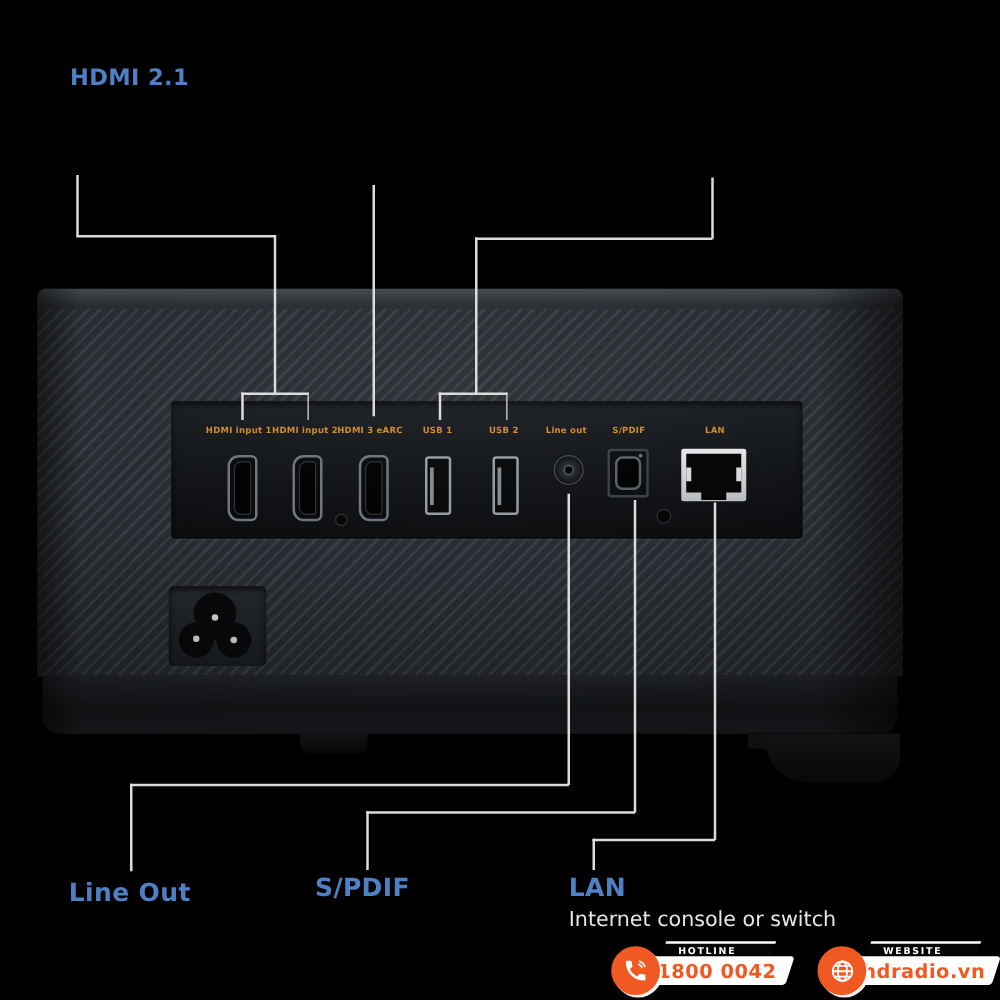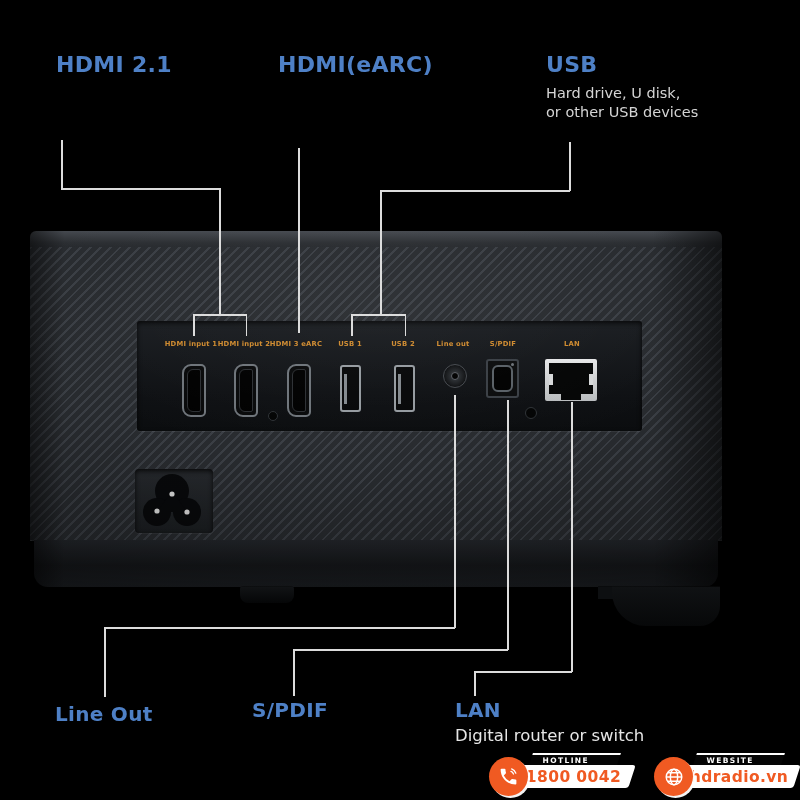--- a/index.html
+++ b/index.html
@@ -59,21 +59,21 @@
   .lan .tabL{position:absolute;left:4px;top:15px;width:4px;height:11px;background:#d7d9da;}
   .lan .tabR{position:absolute;right:4px;top:15px;width:4px;height:11px;background:#d7d9da;}
   .hole{position:absolute;border-radius:50%;background:#030404;border:1px solid #2e3236;box-sizing:border-box;}
 
   
   .cl{position:absolute;background:#dcdcdc;z-index:6;}
   .v{width:1.6px;} .h{height:1.6px;}
 
   
   .co{position:absolute;z-index:7;}
-  .co-title{font-weight:bold;color:#4e80c6;letter-spacing:0.3px;font-size:22px;}
+  .co-title{font-weight:bold;color:#4e80c6;letter-spacing:0.3px;font-size:18px;}
   .co-title.sm{font-size:20px;}
   .co-desc{color:#d4d4d4;font-size:14.5px;line-height:18.5px;white-space:pre-line;margin-top:7px;}
   .co-desc.big{font-size:16.5px;color:#e6e6e6;margin-top:5px;}
 
   
   .banner{position:absolute;height:23px;background:#fff;transform:skewX(-18deg);border-radius:3px;
           display:flex;align-items:center;justify-content:center;z-index:2;}
   .banner span{transform:skewX(18deg);color:#f05a22;font-weight:bold;font-size:15.5px;letter-spacing:0.4px;}
   .ribbon{position:absolute;height:12px;background:#050505;border-top:2px solid #fff;transform:skewX(-18deg);
           display:flex;align-items:center;padding-left:12px;z-index:1;box-sizing:border-box;}
@@ -176,36 +176,30 @@
   <div class="cl v" style="left:293px;top:649px;height:47px"></div>
 
   <div class="cl v" style="left:571px;top:402px;height:270px"></div>
   <div class="cl h" style="left:474px;top:671px;width:98px"></div>
   <div class="cl v" style="left:474px;top:671px;height:25px"></div>
 
   <div class="co" style="left:56px;top:52px">
     <div class="co-title">HDMI 2.1</div>
   </div>
   <div class="co" style="left:278px;top:52px">
-    <div class="co-title">HDMI(eARC)</div>
-  </div>
-  <div class="co" style="left:546px;top:52px">
-    <div class="co-title">USB</div>
-    <div class="co-desc">Hard drive, U disk,
-or other USB devices</div>
   </div>
   <div class="co" style="left:55px;top:702px">
     <div class="co-title sm">Line Out</div>
   </div>
   <div class="co" style="left:252px;top:698px">
     <div class="co-title sm">S/PDIF</div>
   </div>
   <div class="co" style="left:455px;top:698px">
     <div class="co-title sm">LAN</div>
-    <div class="co-desc big">Digital router or switch</div>
+    <div class="co-desc big">Internet console or switch</div>
   </div>
 
   <div class="ribbon" style="left:531px;top:753px;width:88px">
     <span>HOTLINE</span>
   </div>
   <div class="banner" style="left:516px;top:765px;width:116px">
     <span>1800 0042</span>
   </div>
   <div class="bcircle" style="left:489px;top:757px">
     <svg width="21" height="21" viewBox="0 0 24 24">

